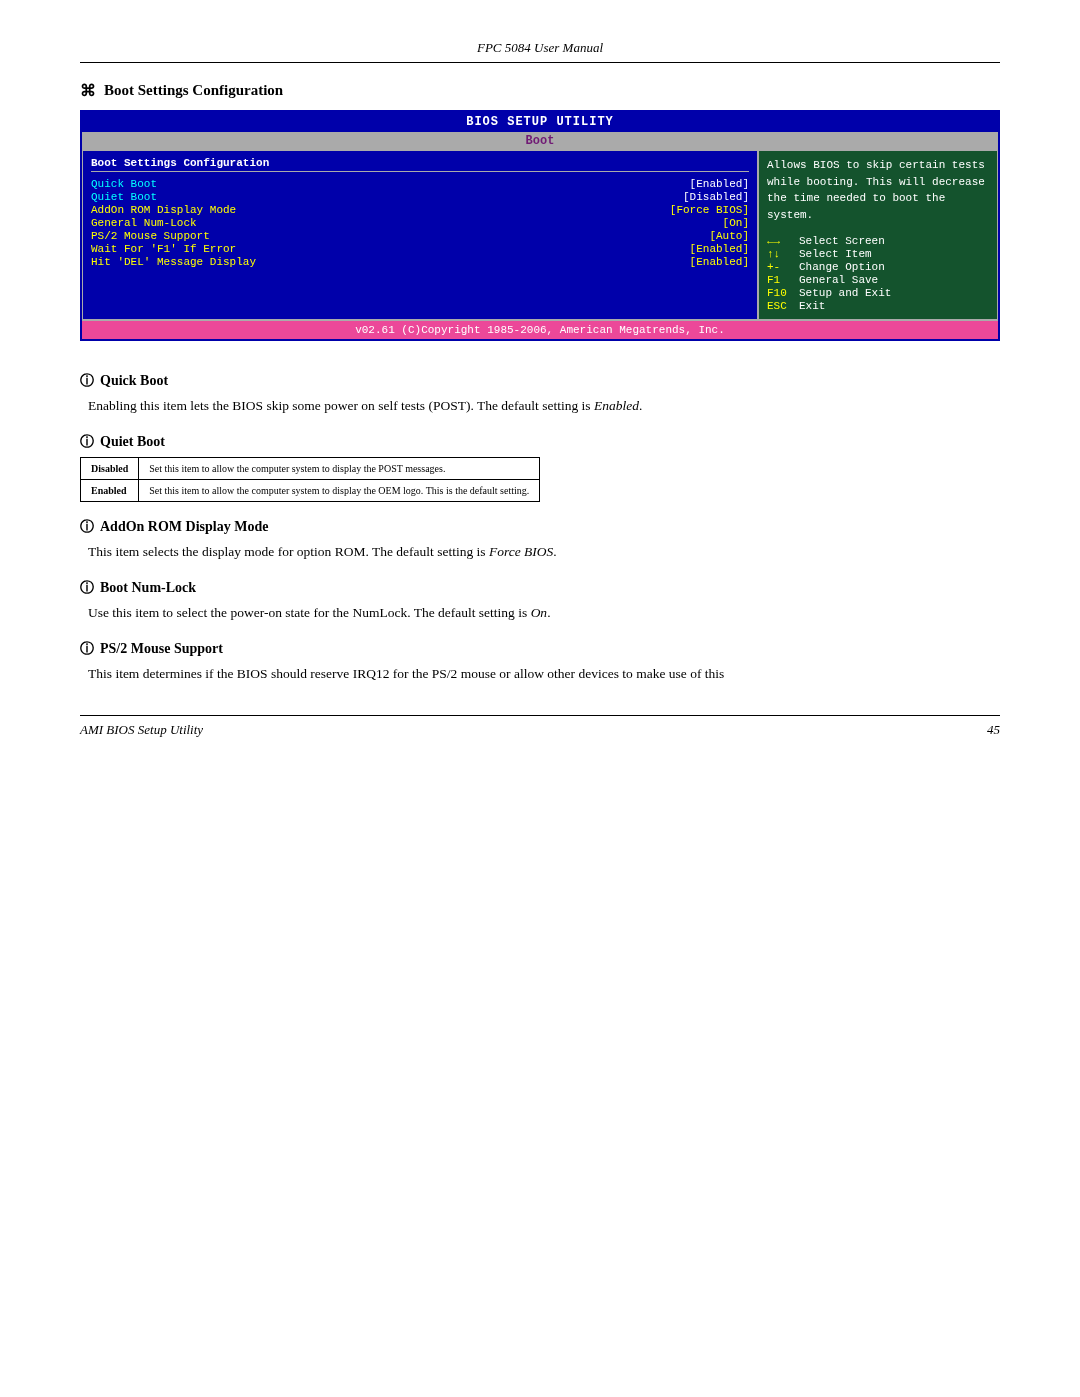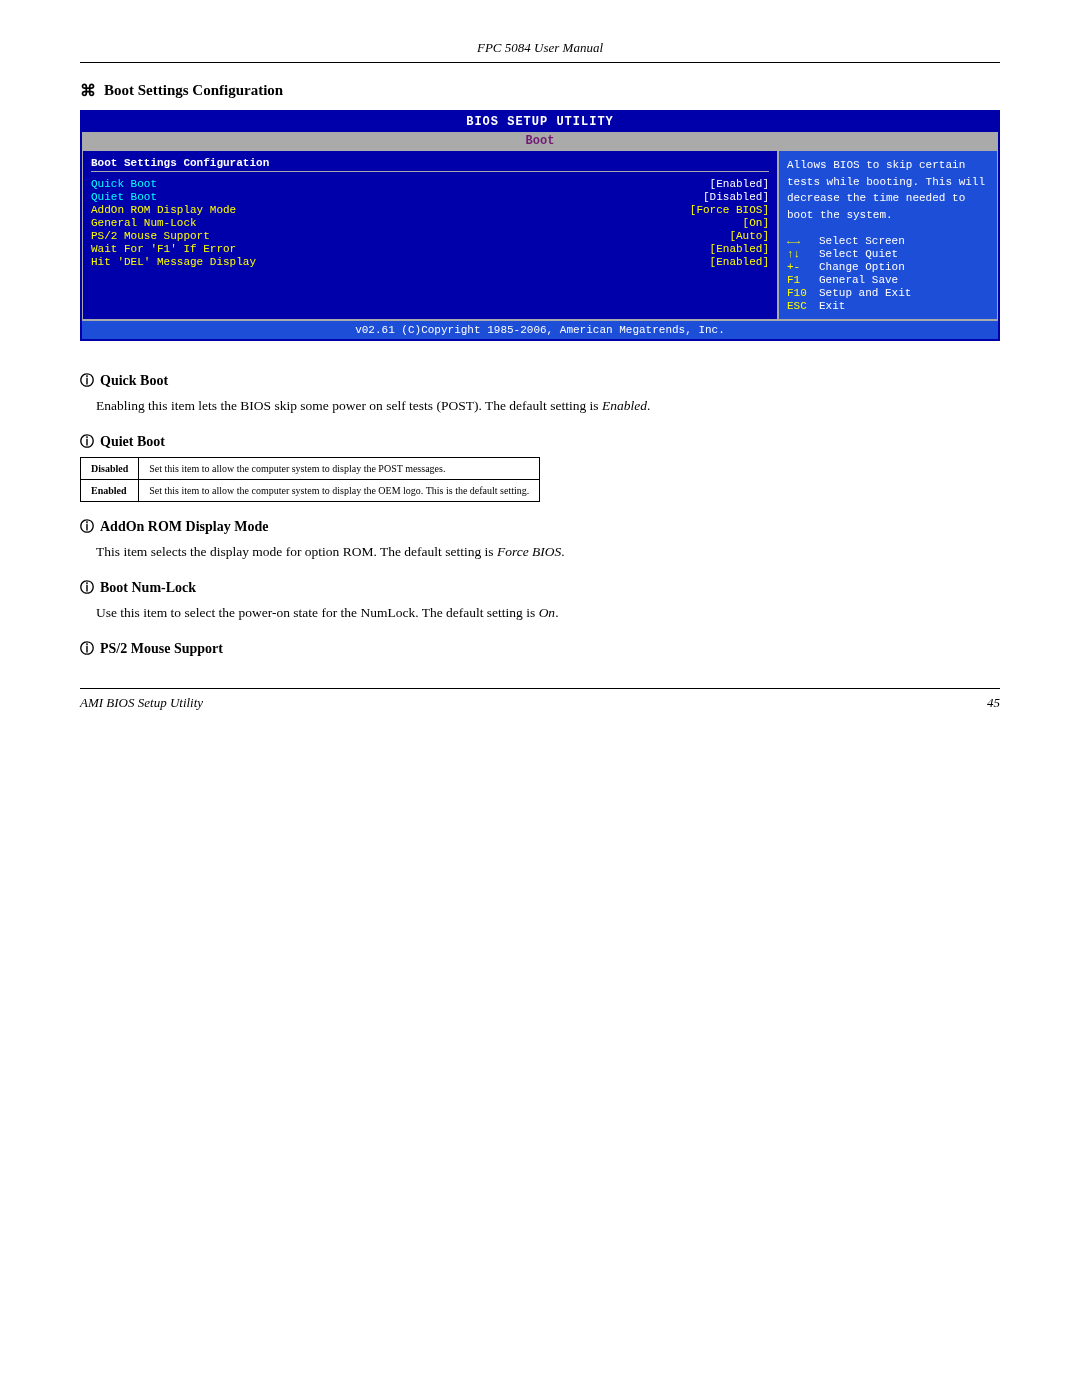--- a/index.html
+++ b/index.html
@@ -97,24 +97,24 @@
 
     .bios-row .key {
       color: #00ffff;
     }
 
     .bios-row .value {
       color: #ffffff;
     }
 
     .bios-right {
-      width: 220px;
+      width: 240px;
       padding: 6px 8px;
       border: 1px solid #aaaaaa;
-      background: #1d4ed8;
+      background: #14532d;
       color: #ffffff;
       font-size: 11px;
     }
 
     .bios-help-text {
       margin-bottom: 10px;
       line-height: 1.5;
     }
 
     .bios-keys {
@@ -131,21 +131,21 @@
     .bios-key {
       color: #ffff00;
       min-width: 28px;
     }
 
     .bios-key-desc {
       color: #ffffff;
     }
 
     .bios-footer {
-      background: #1d4ed8;
+      background: #ec4899;
       color: #ffffff;
       text-align: center;
       font-size: 11px;
       padding: 3px 0;
       border-top: 1px solid #aaaaaa;
     }
 
     
     .subsection {
       margin-bottom: 16px;
@@ -156,21 +156,21 @@
       font-size: 14px;
       margin-bottom: 6px;
       display: flex;
       align-items: center;
       gap: 6px;
     }
 
     .subsection-text {
       font-size: 13.5px;
       line-height: 1.55;
-      margin-left: 16px;
+      margin-left: 8px;
     }
 
     .subsection-text em {
       font-style: italic;
     }
 
     
     .option-table {
       border-collapse: collapse;
       margin: 6px 0 10px 0;
@@ -252,21 +252,21 @@
     <div class="bios-right">
       <div class="bios-help-text">Allows BIOS to skip certain tests while booting. This will decrease the time needed to boot the system.</div>
 
       <div class="bios-keys">
         <div class="bios-key-row">
           <span class="bios-key">←→</span>
           <span class="bios-key-desc">Select Screen</span>
         </div>
         <div class="bios-key-row">
           <span class="bios-key">↑↓</span>
-          <span class="bios-key-desc">Select Quiet</span>
+          <span class="bios-key-desc">Select Item</span>
         </div>
         <div class="bios-key-row">
           <span class="bios-key">+-</span>
           <span class="bios-key-desc">Change Option</span>
         </div>
         <div class="bios-key-row">
           <span class="bios-key">F1</span>
           <span class="bios-key-desc">General Save</span>
         </div>
         <div class="bios-key-row">
@@ -331,18 +331,19 @@
   <div class="subsection-text">
     <span>Use this item to select the power-on state for the NumLock. The default setting is </span><em>On</em><span>.</span>
   </div>
 </div>
 
 <div class="subsection">
   <div class="subsection-title">
     <span>ⓘ</span>
     <span>PS/2 Mouse Support</span>
   </div>
+  <div class="subsection-text">This item determines if the BIOS should reserve IRQ12 for the PS/2 mouse or allow other devices to make use of this</div>
 </div>
 
 <div class="page-footer">
   <span>AMI BIOS Setup Utility</span>
   <span>45</span>
 </div>
 
 </body></html>

